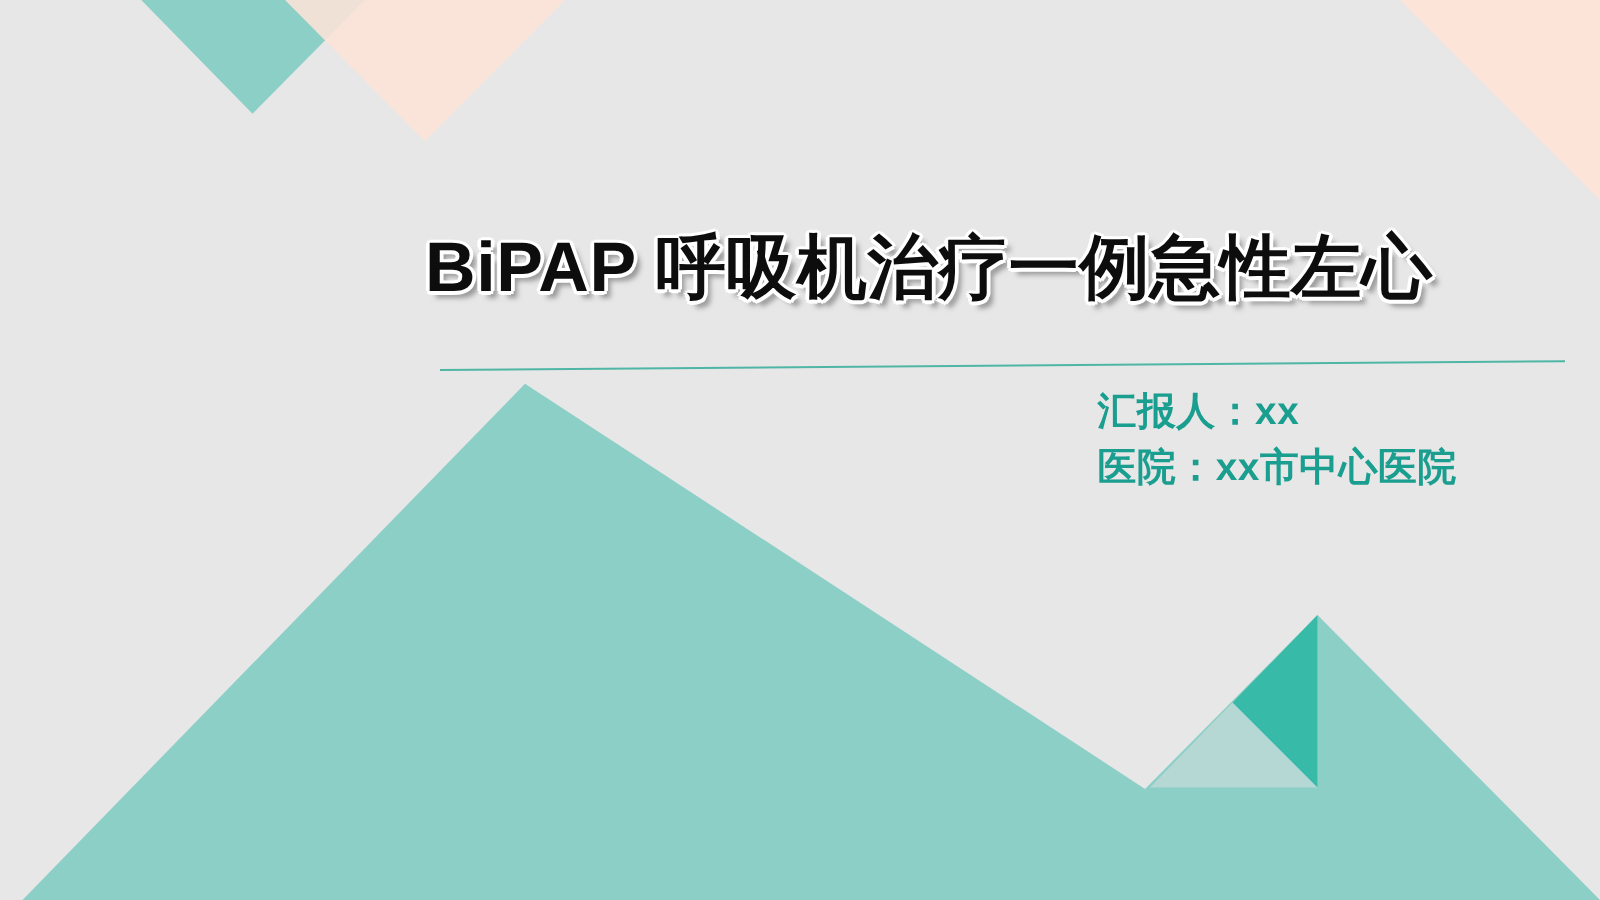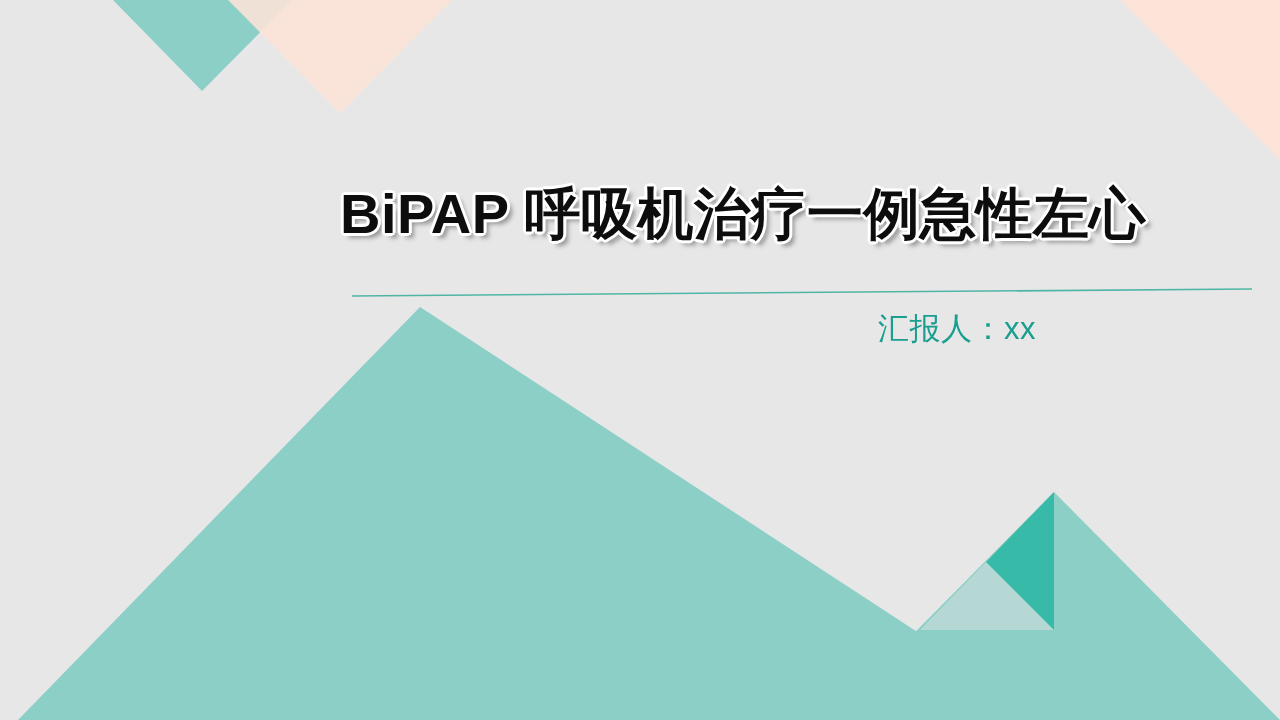--- a/index.html
+++ b/index.html
@@ -65,20 +65,21 @@
     left: 878px;
     top: 306px;
   }
   .subtitle-line {
     margin: 0;
     font-size: 31px;
     line-height: 45px;
     color: #1a9e8f;
     white-space: nowrap;
     letter-spacing: 0.5px;
+    font-weight: bold;
   }
 </style>
 </head>
 <body>
 
 <div id="slide">
 
   <svg id="deco-svg" viewBox="0 0 1280 720">
 
     <polygon points="113,0 292,0 202,91" fill="#8ccfc6"></polygon>
@@ -99,15 +100,16 @@
   <div id="title-block">
     <h1 id="slide-title"><span>BiPAP 呼吸机治疗一例急性左心</span><br></h1>
   </div>
 
   <svg id="divider" viewBox="0 0 900 14" preserveAspectRatio="none">
     <line x1="0" y1="13" x2="900" y2="6" stroke="#4fb6a5" stroke-width="1.6"></line>
   </svg>
 
   <div id="subtitle-block">
     <p class="subtitle-line">汇报人：xx</p>
+    <p class="subtitle-line">医院：xx市中心医院</p>
   </div>
 
 </div>
 
 </body></html>

